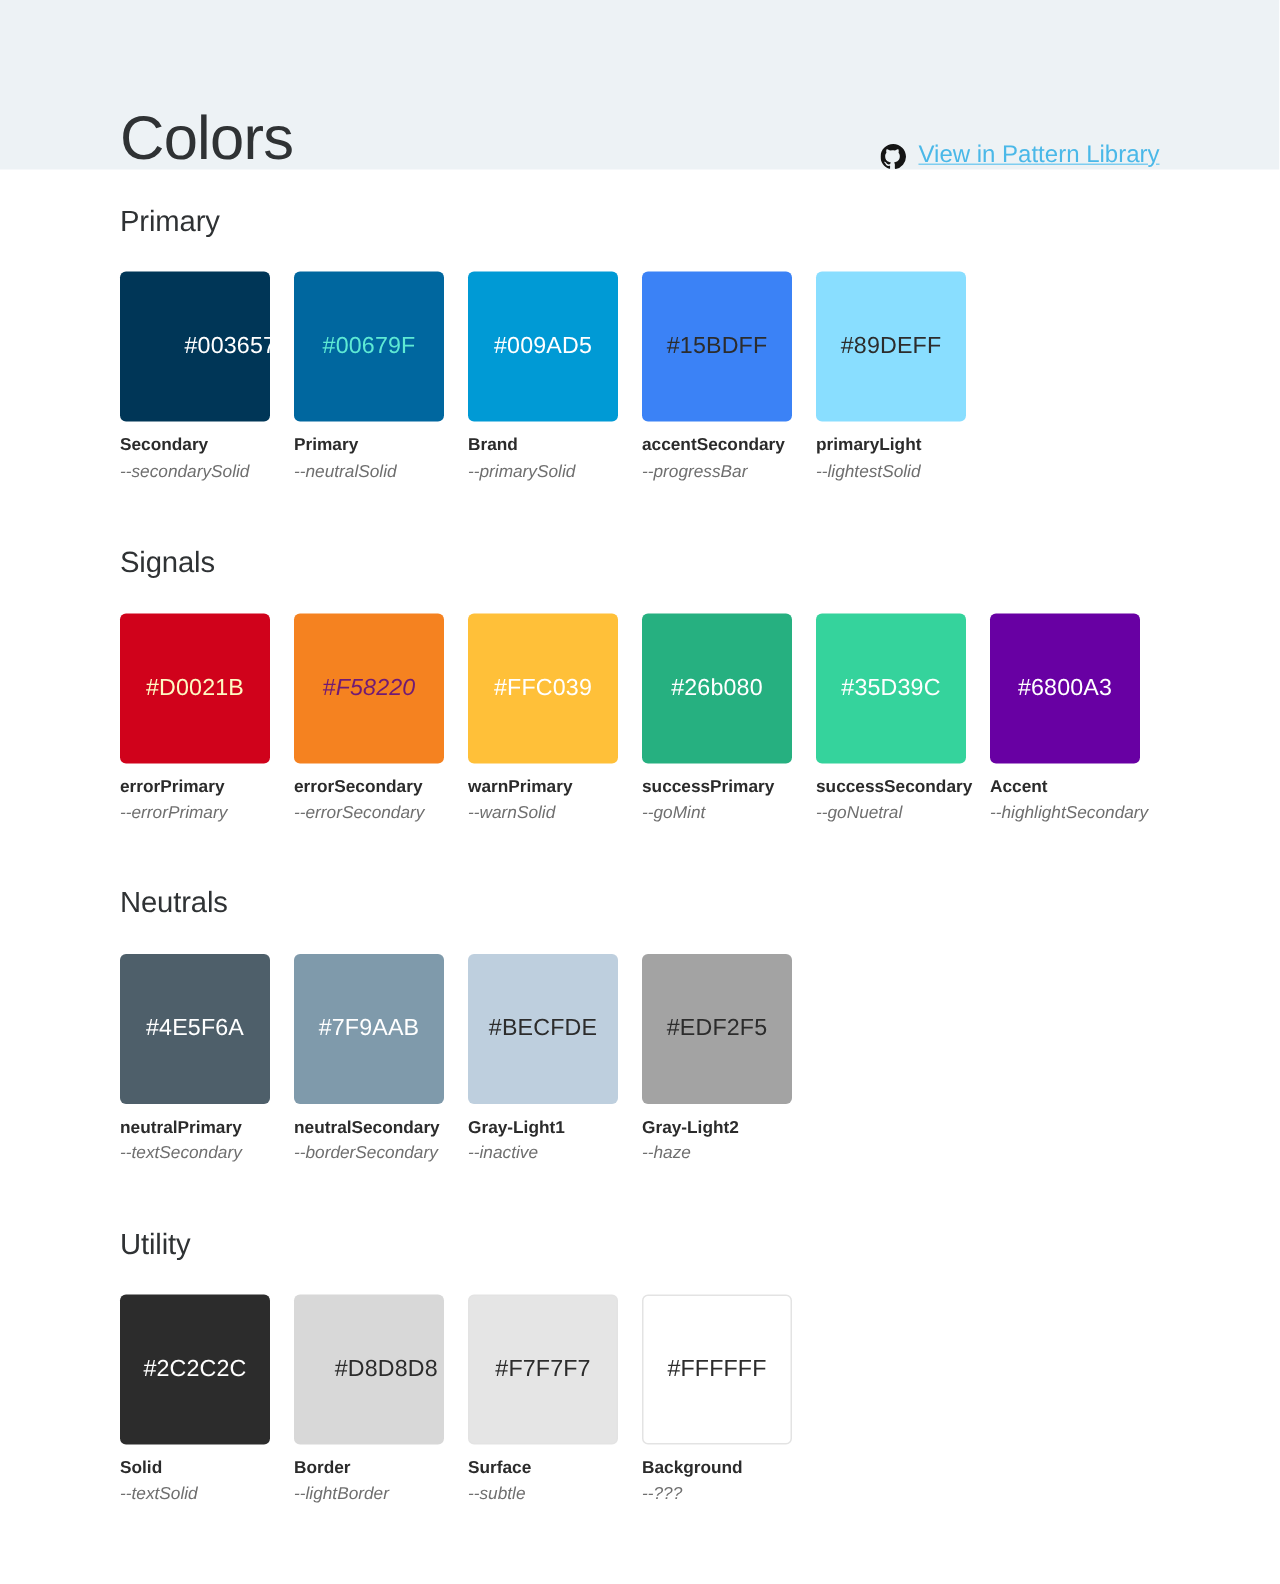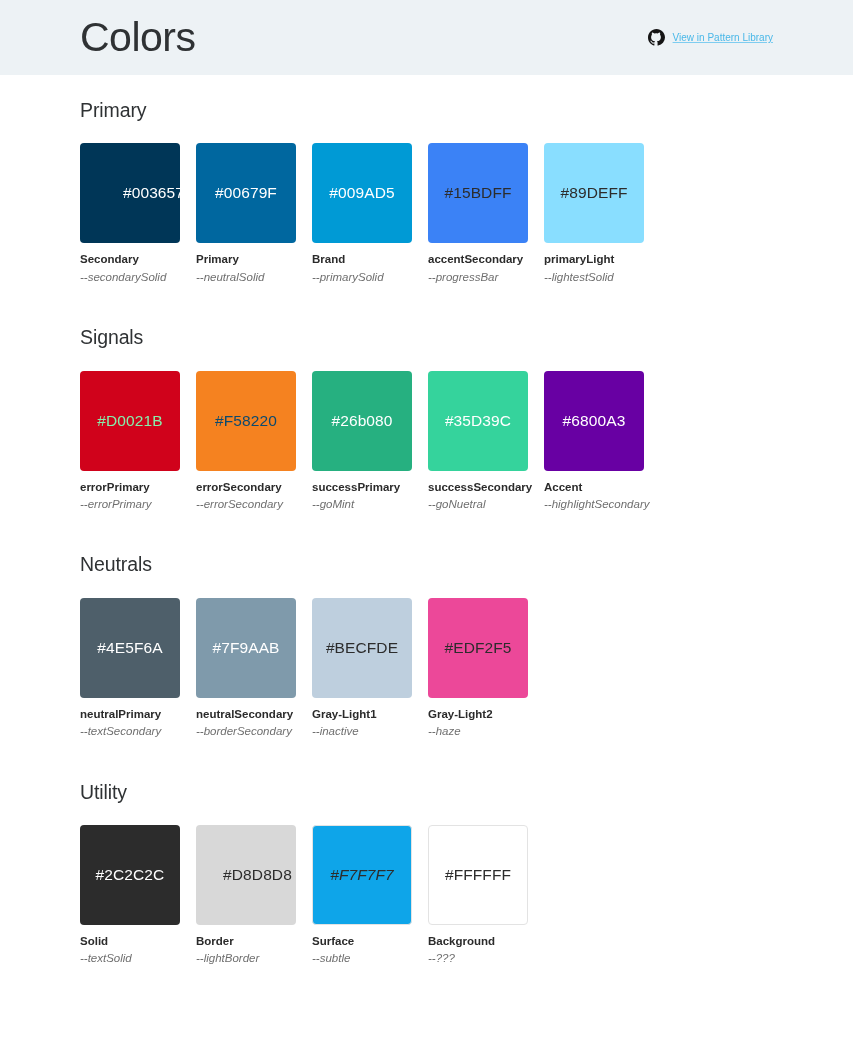--- a/index.html
+++ b/index.html
@@ -11,24 +11,24 @@
     width: 853px;
     min-height: 1056px;
     background: #ffffff;
     font-family: "Liberation Sans", sans-serif;
     color: #2c2c2c;
     -webkit-font-smoothing: antialiased;
   }
 
   
   .page-header {
-    height: 75px;
+    height: 113px;
     background: #edf2f5;
     display: flex;
-    align-items: center;
+    align-items: flex-end;
     justify-content: space-between;
     padding: 0 80px;
   }
   .page-title {
     font-size: 41px;
     font-weight: 500;
     letter-spacing: -0.5px;
     color: #2f3234;
     line-height: 1;
     margin: 0;
@@ -38,21 +38,21 @@
     align-items: center;
     gap: 8px;
   }
   .gh-icon {
     display: block;
     width: 17px;
     height: 17px;
     flex: none;
   }
   .header-link {
-    font-size: 10px;
+    font-size: 16px;
     color: #4ab8e8;
     text-decoration: underline;
     text-decoration-color: #7ecdf0;
     white-space: nowrap;
   }
 
   
   .content {
     padding: 0 80px;
   }
@@ -138,21 +138,21 @@
     <div class="swatch-row">
       <div class="swatch-cell">
         <div class="swatch-chip" style="background: rgb(0, 54, 87); padding-left: 47px;">
           <span class="swatch-hex" style="color: rgb(255, 255, 255);">#003657</span>
         </div>
         <div class="swatch-name">Secondary</div>
         <div class="swatch-var">--secondarySolid</div>
       </div>
       <div class="swatch-cell">
         <div class="swatch-chip" style="background: rgb(0, 103, 159);">
-          <span class="swatch-hex" style="color: #ffffff;">#00679F</span>
+          <span class="swatch-hex" style="color: #5eead4;">#00679F</span>
         </div>
         <div class="swatch-name">Primary</div>
         <div class="swatch-var">--neutralSolid</div>
       </div>
       <div class="swatch-cell">
         <div class="swatch-chip" style="background: rgb(0, 154, 213);">
           <span class="swatch-hex" style="color: rgb(255, 255, 255);">#009AD5</span>
         </div>
         <div class="swatch-name">Brand</div>
         <div class="swatch-var">--primarySolid</div>
@@ -172,33 +172,40 @@
         <div class="swatch-var">--lightestSolid</div>
       </div>
     </div>
   </div>
 
   <div class="section">
     <h2 class="section-title">Signals</h2>
     <div class="swatch-row">
       <div class="swatch-cell">
         <div class="swatch-chip" style="background: rgb(208, 2, 27);">
-          <span class="swatch-hex" style="color: #86efac;">#D0021B</span>
+          <span class="swatch-hex" style="color: #fef9c3;">#D0021B</span>
         </div>
         <div class="swatch-name">errorPrimary</div>
         <div class="swatch-var">--errorPrimary</div>
       </div>
       <div class="swatch-cell">
         <div class="swatch-chip" style="background: rgb(245, 130, 32);">
-          <span class="swatch-hex" style="color: #0c4a6e;">#F58220</span>
+          <span class="swatch-hex" style="color: #701a75; font-style: italic;">#F58220</span>
         </div>
         <div class="swatch-name">errorSecondary</div>
         <div class="swatch-var">--errorSecondary</div>
       </div>
       <div class="swatch-cell">
+        <div class="swatch-chip" style="background: rgb(255, 192, 57);">
+          <span class="swatch-hex" style="color: rgb(255, 255, 255);">#FFC039</span>
+        </div>
+        <div class="swatch-name">warnPrimary</div>
+        <div class="swatch-var">--warnSolid</div>
+      </div>
+      <div class="swatch-cell">
         <div class="swatch-chip" style="background: rgb(38, 176, 128);">
           <span class="swatch-hex" style="color: rgb(255, 255, 255);">#26b080</span>
         </div>
         <div class="swatch-name">successPrimary</div>
         <div class="swatch-var">--goMint</div>
       </div>
       <div class="swatch-cell">
         <div class="swatch-chip" style="background: rgb(53, 211, 156);">
           <span class="swatch-hex" style="color: rgb(255, 255, 255);">#35D39C</span>
         </div>
@@ -233,21 +240,21 @@
         <div class="swatch-var">--borderSecondary</div>
       </div>
       <div class="swatch-cell">
         <div class="swatch-chip" style="background: rgb(190, 207, 222);">
           <span class="swatch-hex" style="color: rgb(44, 44, 44);">#BECFDE</span>
         </div>
         <div class="swatch-name">Gray-Light1</div>
         <div class="swatch-var">--inactive</div>
       </div>
       <div class="swatch-cell">
-        <div class="swatch-chip" style="background: #ec4899; text-align: center;">
+        <div class="swatch-chip" style="background: #a3a3a3; text-align: center;">
           <span class="swatch-hex" style="color: rgb(44, 44, 44);">#EDF2F5</span>
         </div>
         <div class="swatch-name">Gray-Light2</div>
         <div class="swatch-var">--haze</div>
       </div>
     </div>
   </div>
 
   <div class="section">
     <h2 class="section-title">Utility</h2>
@@ -260,21 +267,21 @@
         <div class="swatch-var">--textSolid</div>
       </div>
       <div class="swatch-cell">
         <div class="swatch-chip" style="background: rgb(216, 216, 216); padding-left: 23px;">
           <span class="swatch-hex" style="color: rgb(44, 44, 44);">#D8D8D8</span>
         </div>
         <div class="swatch-name">Border</div>
         <div class="swatch-var">--lightBorder</div>
       </div>
       <div class="swatch-cell">
-        <div class="swatch-chip" style="background: #0ea5e9; border: 1px solid rgb(227, 227, 227); font-style: italic;">
+        <div class="swatch-chip" style="background: #e5e5e5; border: 1px solid rgb(227, 227, 227);">
           <span class="swatch-hex" style="color: rgb(44, 44, 44);">#F7F7F7</span>
         </div>
         <div class="swatch-name">Surface</div>
         <div class="swatch-var">--subtle</div>
       </div>
       <div class="swatch-cell">
         <div class="swatch-chip" style="background: rgb(255, 255, 255); border: 1px solid rgb(227, 227, 227);">
           <span class="swatch-hex" style="color: rgb(44, 44, 44);">#FFFFFF</span>
         </div>
         <div class="swatch-name">Background</div>

